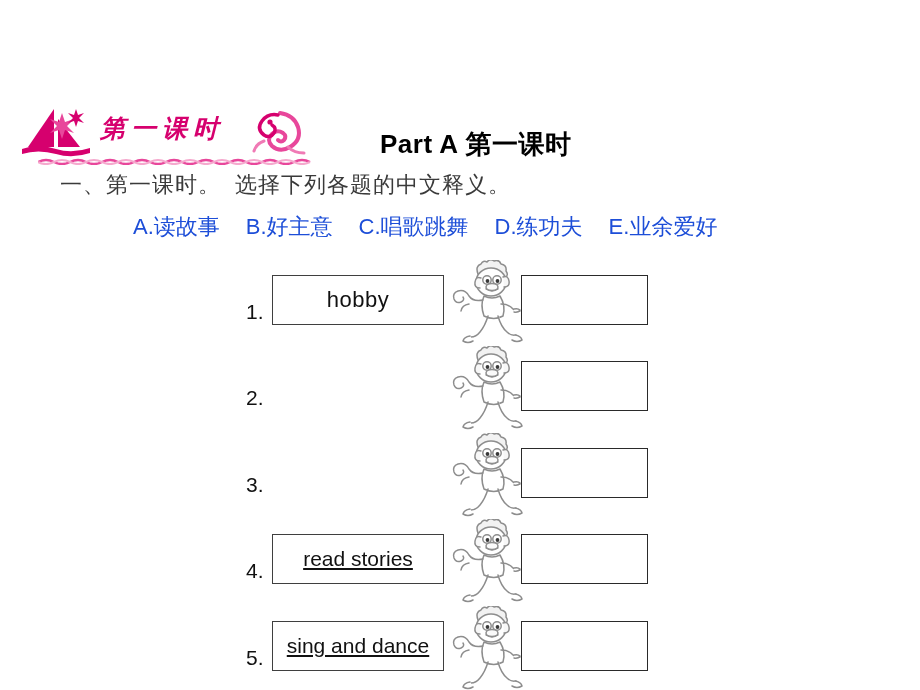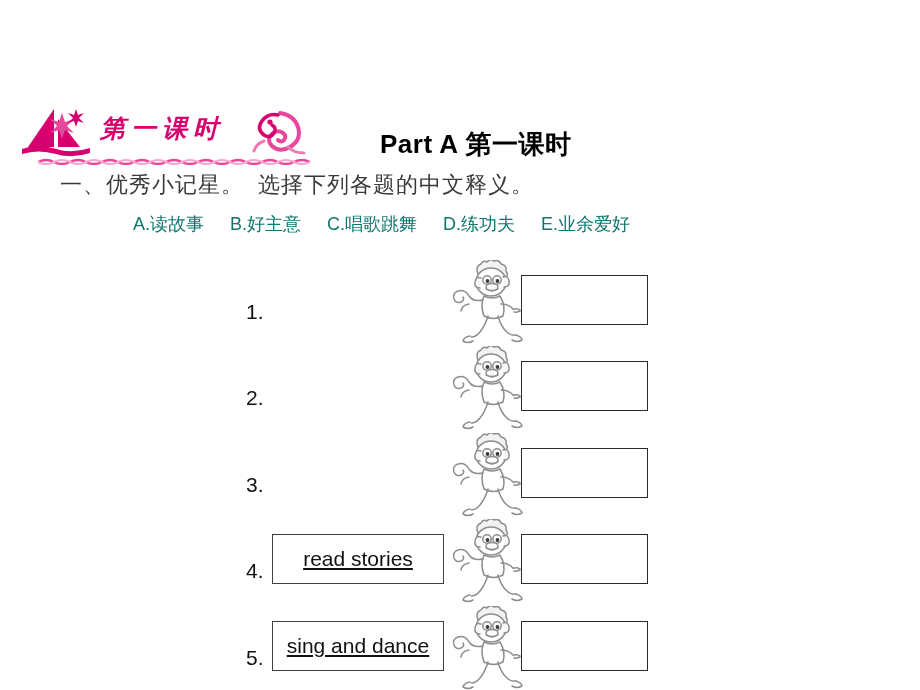--- a/index.html
+++ b/index.html
@@ -86,22 +86,22 @@
     letter-spacing: 1px;
   }
   #instruction .gap { display: inline-block; width: 14px; }
 
   
   #options {
     position: absolute;
     left: 133px;
     top: 212px;
     font-family: "DejaVu Sans", "Liberation Sans", sans-serif;
-    font-size: 18px;
-    color: #0f766e;
+    font-size: 22px;
+    color: #1d4ed8;
     white-space: nowrap;
   }
   #options .opt { display: inline-block; margin-right: 26px; }
   #options .opt:last-child { margin-right: 0; }
   #options .letter { font-family: "Liberation Sans", sans-serif; }
 
   
   .row {
     position: absolute;
     left: 246px;
@@ -193,29 +193,32 @@
     <path d="M0 4 q8 4 16 0 t16 0 t16 0 t16 0 t16 0 t16 0 t16 0 t16 0 t16 0 t16 0 t16 0 t16 0 t16 0 t16 0 t16 0 t16 0 t16 0" fill="none" stroke="#f5a8cd" stroke-width="2.2"></path>
   </svg>
 </div>
 
 <div id="part-title">
   <span>Part A</span>
   <span class="cn">第一课时</span>
 </div>
 
 <div id="instruction">
-  <span>一、</span><span>优秀小记星。</span><span class="gap"></span><span>选择下列各题的中文释义。</span>
+  <span>一、</span><span>第一课时。</span><span class="gap"></span><span>选择下列各题的中文释义。</span>
 </div>
 
 <div id="options">
   <span class="opt"><span class="letter">A.</span><span>读故事</span></span><span class="opt"><span class="letter">B.</span><span>好主意</span></span><span class="opt"><span class="letter">C.</span><span>唱歌跳舞</span></span><span class="opt"><span class="letter">D.</span><span>练功夫</span></span><span class="opt"><span class="letter">E.</span><span>业余爱好</span></span>
 </div>
 
 <div class="row" id="row-1">
   <span class="row-num">1.</span>
+  <div class="word-box">
+    <span class="word">hobby</span>
+  </div>
   <svg class="monkey" viewBox="0 0 78 88">
     <g fill="none" stroke="#8d8d8d" stroke-width="1.5" stroke-linecap="round" stroke-linejoin="round">
       <path d="M30 14 q-3 -8 3 -10 q2 -4 6 -2 q3 -4 7 -1 q5 -2 7 3 q6 1 5 7 q3 4 -1 7" fill="#f2f2f2"></path>
       <ellipse cx="43" cy="22" rx="15" ry="14" fill="#ffffff"></ellipse>
       <path d="M33 18 q-5 -2 -6 4 q-1 6 5 6" fill="#f7f7f7"></path>
       <path d="M55 17 q5 -2 6 4 q1 6 -5 6" fill="#f7f7f7"></path>
       <circle cx="39" cy="20" r="4.2" fill="#ffffff"></circle>
       <circle cx="49" cy="20" r="4.2" fill="#ffffff"></circle>
       <circle cx="39.5" cy="21" r="1.9" fill="#3a3a3a" stroke="none"></circle>
       <circle cx="49.5" cy="21" r="1.9" fill="#3a3a3a" stroke="none"></circle>

